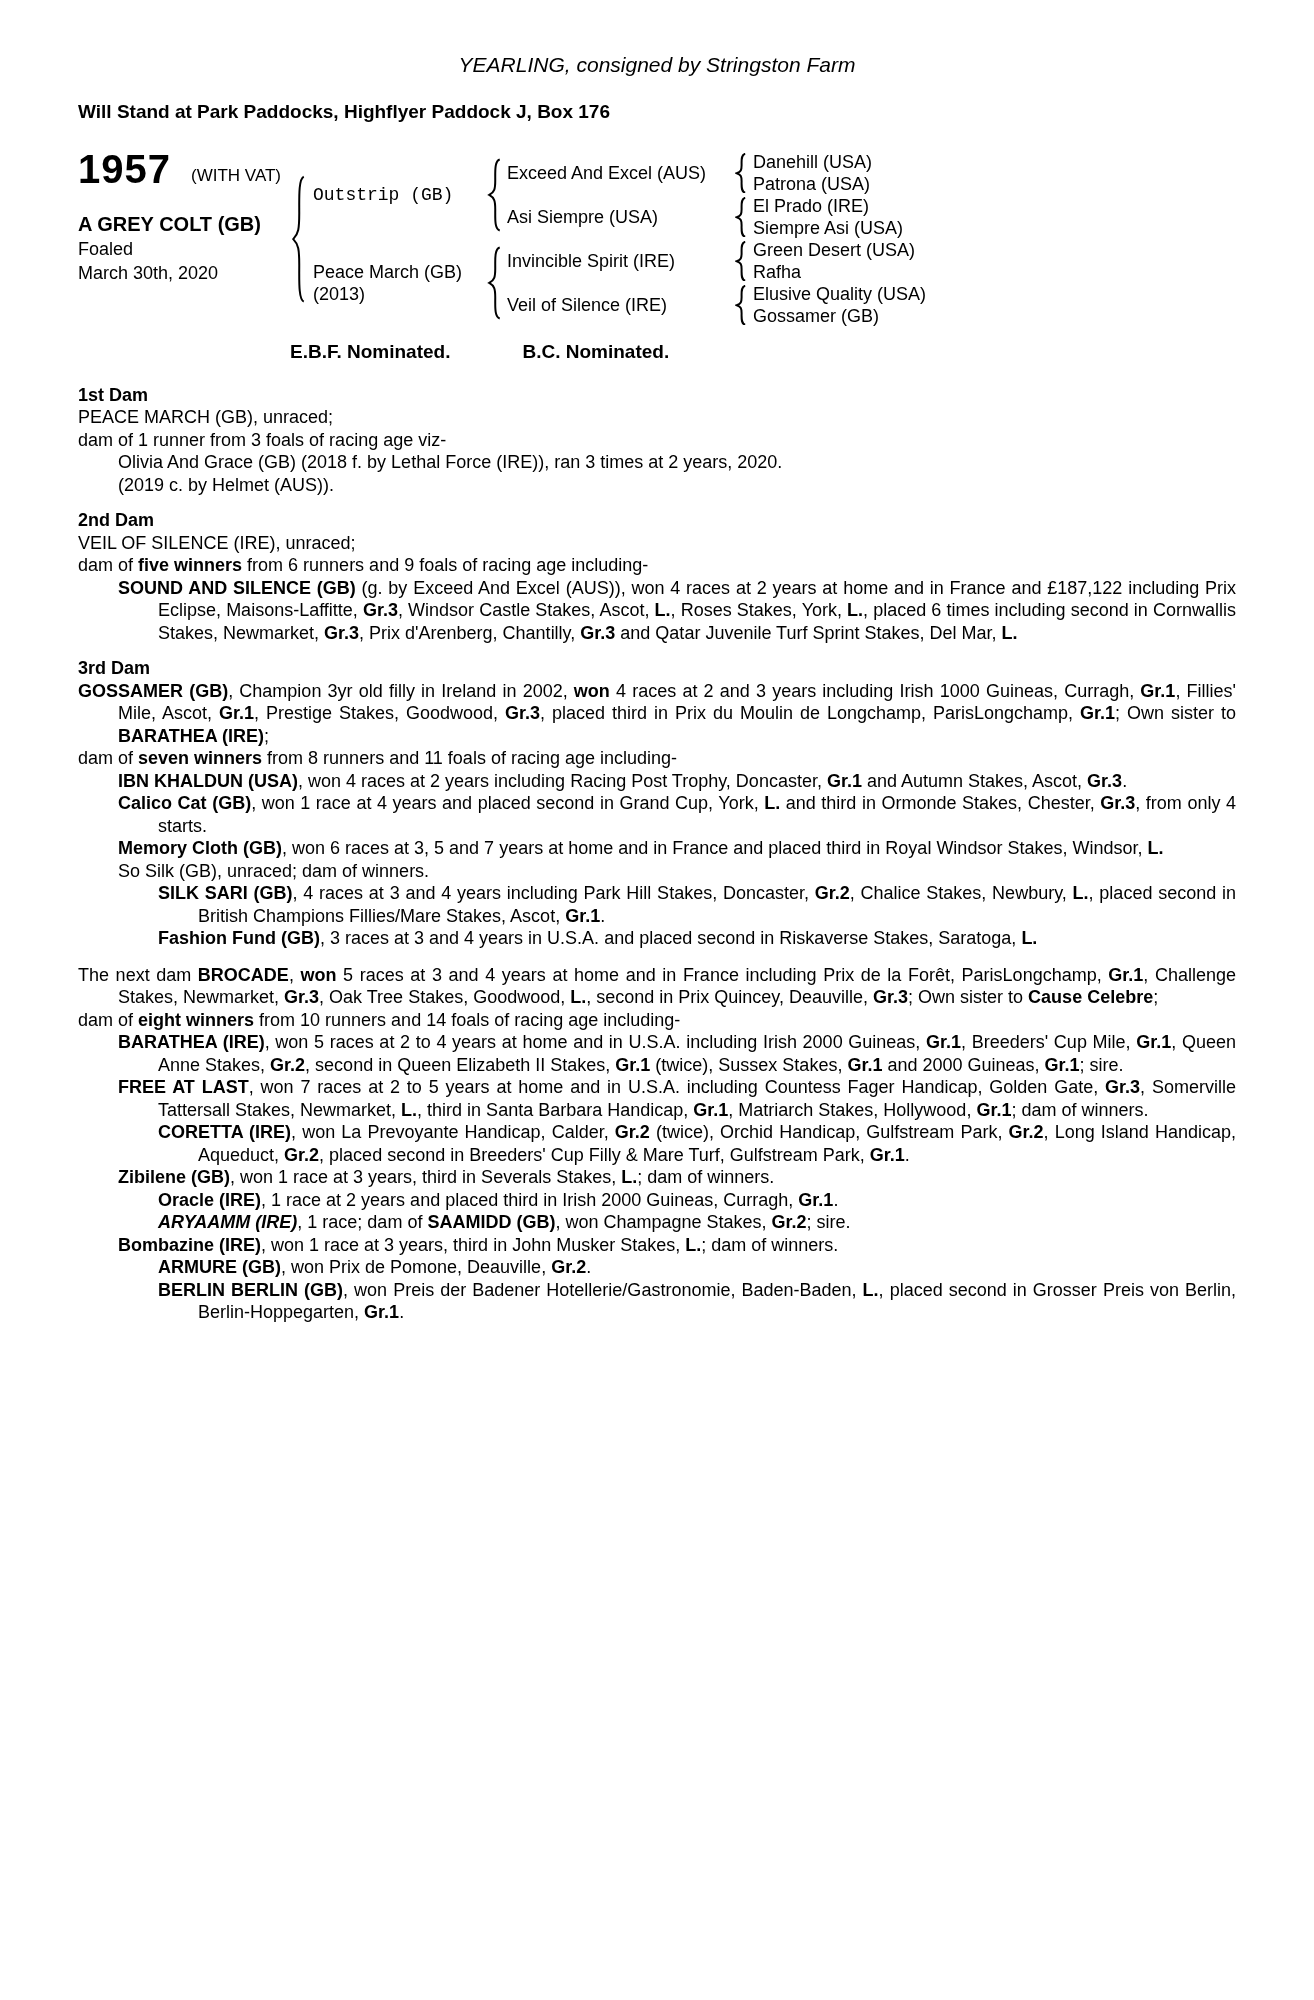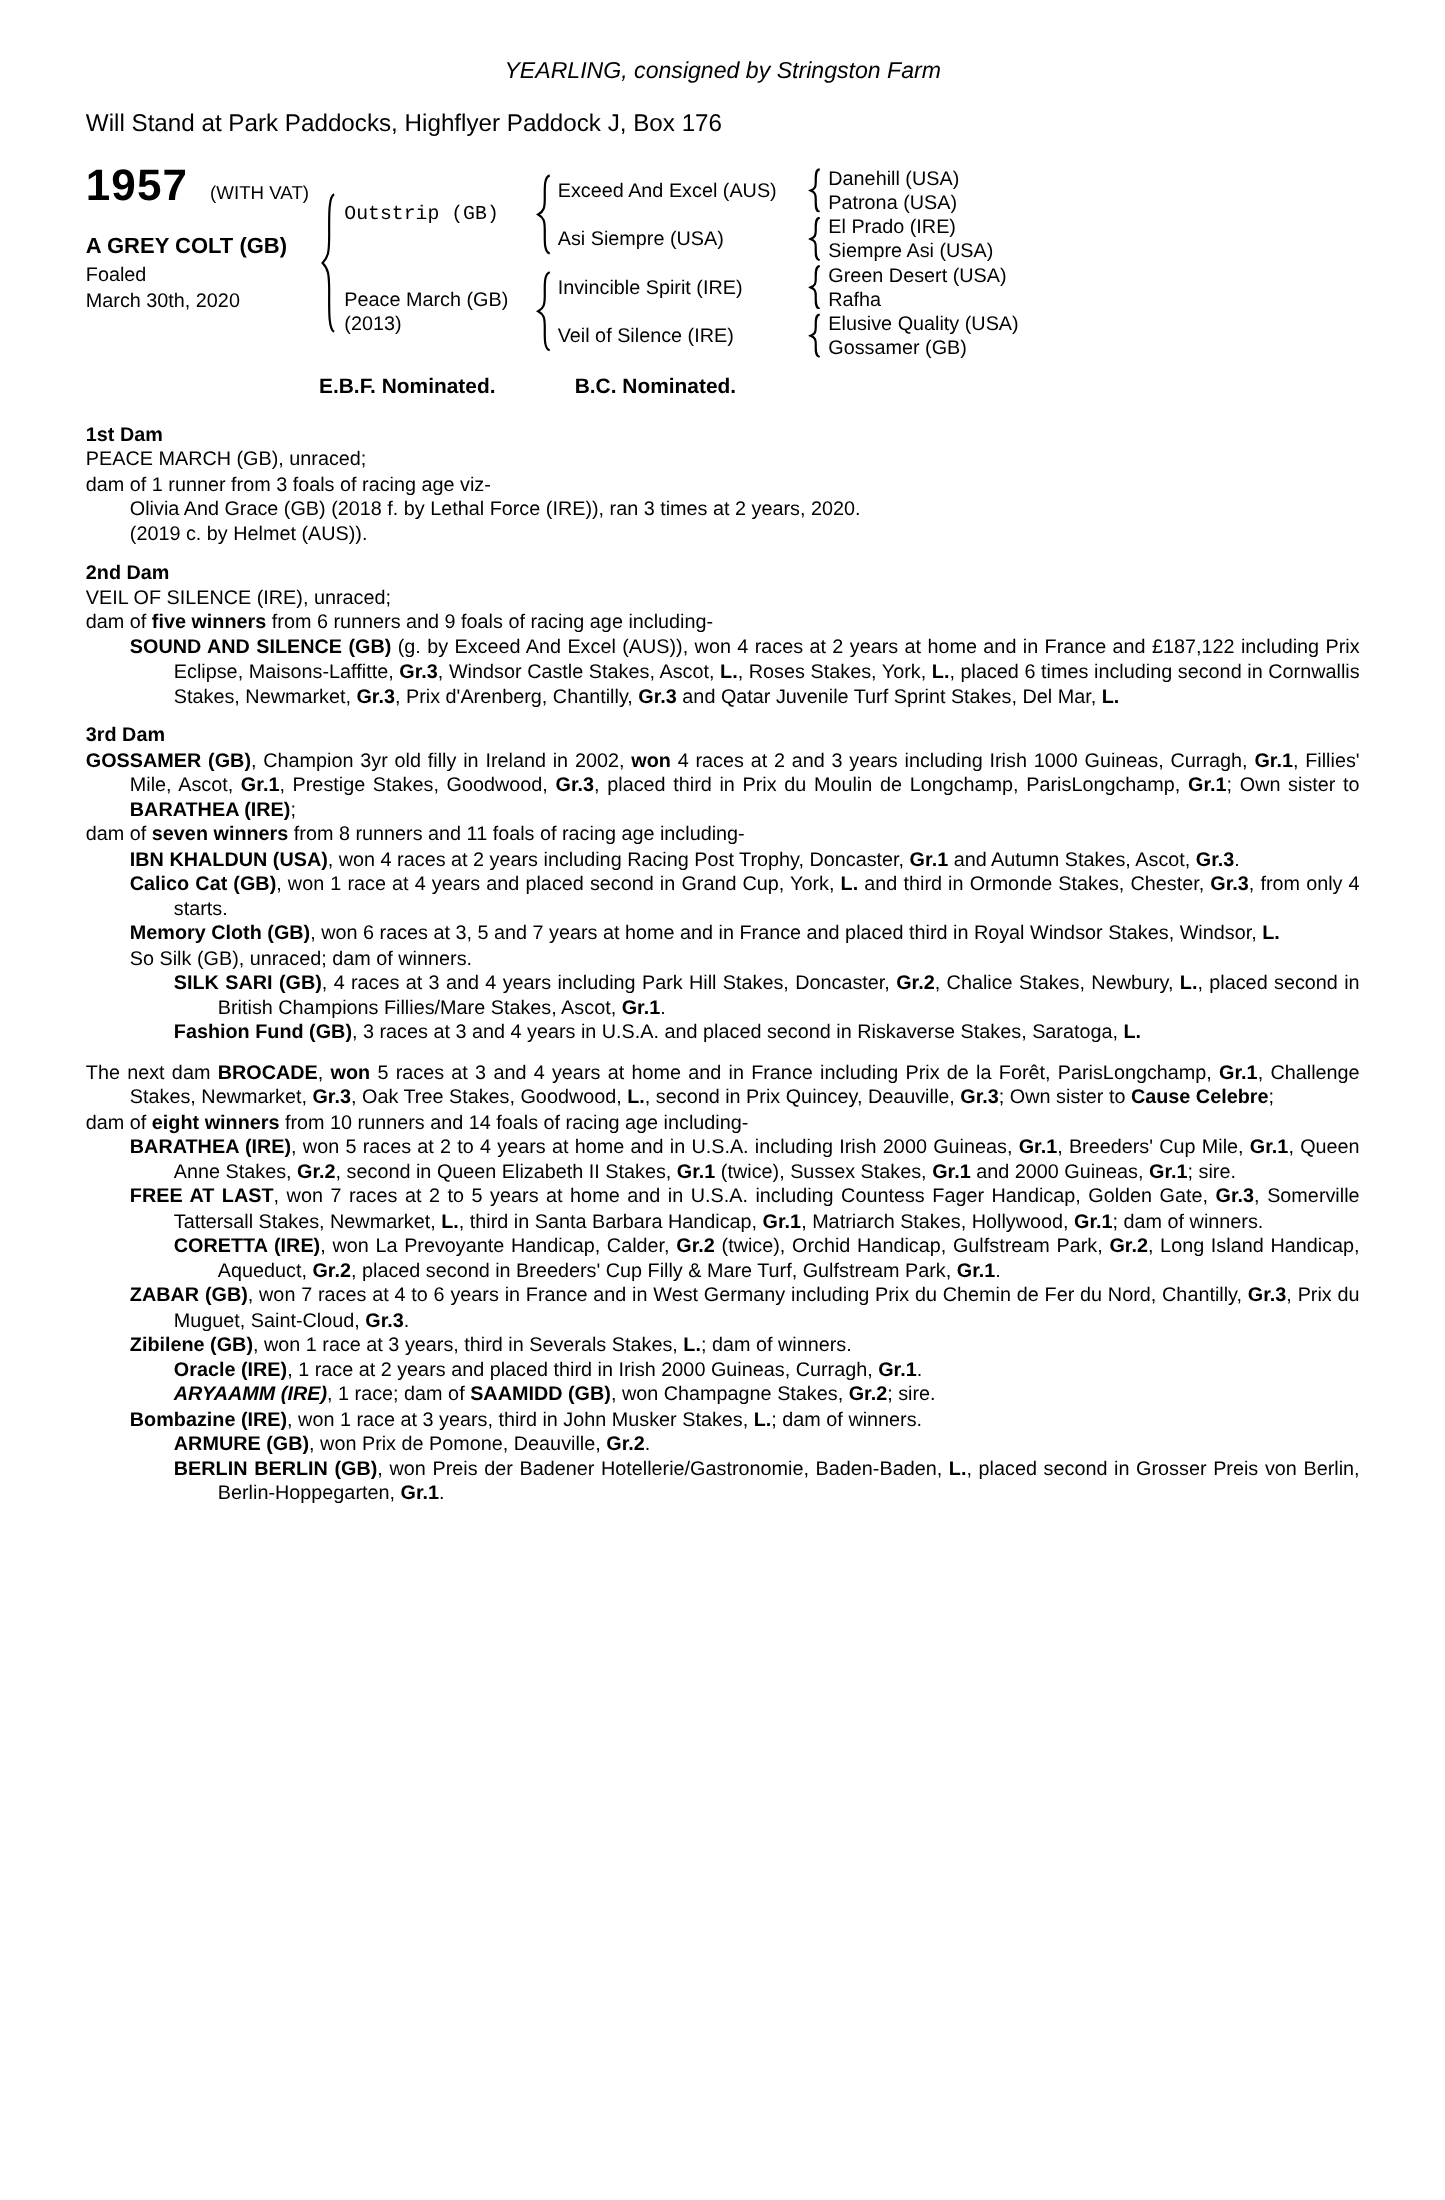--- a/index.html
+++ b/index.html
@@ -7,21 +7,21 @@
     width: 1314px; min-height: 2000px; box-sizing: border-box;
     padding: 54px 78px 40px 78px;
     color: #000;
     font-family: "Liberation Sans", sans-serif;
     font-size: 18px; line-height: 22.5px;
   }
   .title {
     text-align: center; font-style: italic; font-size: 21px;
     margin-bottom: 24px;
   }
-  .stand { font-weight: normal; font-size: 22px; margin-bottom: 28px; }
+  .stand { font-weight: bold; font-size: 19px; margin-bottom: 28px; }
 
   
   .ped-grid {
     display: grid;
     grid-template-columns: 205px 30px 168px 26px 222px 24px 1fr;
     grid-auto-rows: 22px;
     width: 100%;
     margin-bottom: 4px;
   }
   .pcell { display: flex; align-items: center; font-size: 18px; }
@@ -169,21 +169,20 @@
       <div class="block hang1"><span class="b">Calico Cat (GB)</span><span>, won 1 race at 4 years and placed second in Grand Cup, York, </span><span class="b">L.</span><span> and third in Ormonde Stakes, Chester, </span><span class="b">Gr.3</span><span>, from only 4 starts.</span></div>
       <div class="block hang1"><span class="b">Memory Cloth (GB)</span><span>, won 6 races at 3, 5 and 7 years at home and in France and placed third in Royal Windsor Stakes, Windsor, </span><span class="b">L.</span></div>
       <div class="block hang1"><span>So Silk (GB), unraced; dam of winners.</span></div>
       <div class="block hang2"><span class="b">SILK SARI (GB)</span><span>, 4 races at 3 and 4 years including Park Hill Stakes, Doncaster, </span><span class="b">Gr.2</span><span>, Chalice Stakes, Newbury, </span><span class="b">L.</span><span>, placed second in British Champions Fillies/Mare Stakes, Ascot, </span><span class="b">Gr.1</span><span>.</span></div>
       <div class="block hang2"><span class="b">Fashion Fund (GB)</span><span>, 3 races at 3 and 4 years in U.S.A. and placed second in Riskaverse Stakes, Saratoga, </span><span class="b">L.</span></div>
       <div class="block hang0 gap"><span>The next dam </span><span class="b">BROCADE</span><span>, </span><span class="b">won</span><span> 5 races at 3 and 4 years at home and in France including Prix de la Forêt, ParisLongchamp, </span><span class="b">Gr.1</span><span>, Challenge Stakes, Newmarket, </span><span class="b">Gr.3</span><span>, Oak Tree Stakes, Goodwood, </span><span class="b">L.</span><span>, second in Prix Quincey, Deauville, </span><span class="b">Gr.3</span><span>; Own sister to </span><span class="b">Cause Celebre</span><span>;</span></div>
       <div class="block hang0"><span>dam of </span><span class="b">eight winners</span><span> from 10 runners and 14 foals of racing age including-</span></div>
       <div class="block hang1"><span class="b">BARATHEA (IRE)</span><span>, won 5 races at 2 to 4 years at home and in U.S.A. including Irish 2000 Guineas, </span><span class="b">Gr.1</span><span>, Breeders' Cup Mile, </span><span class="b">Gr.1</span><span>, Queen Anne Stakes, </span><span class="b">Gr.2</span><span>, second in Queen Elizabeth II Stakes, </span><span class="b">Gr.1</span><span> (twice), Sussex Stakes, </span><span class="b">Gr.1</span><span> and 2000 Guineas, </span><span class="b">Gr.1</span><span>; sire.</span></div>
       <div class="block hang1"><span class="b">FREE AT LAST</span><span>, won 7 races at 2 to 5 years at home and in U.S.A. including Countess Fager Handicap, Golden Gate, </span><span class="b">Gr.3</span><span>, Somerville Tattersall Stakes, Newmarket, </span><span class="b">L.</span><span>, third in Santa Barbara Handicap, </span><span class="b">Gr.1</span><span>, Matriarch Stakes, Hollywood, </span><span class="b">Gr.1</span><span>; dam of winners.</span></div>
       <div class="block hang2"><span class="b">CORETTA (IRE)</span><span>, won La Prevoyante Handicap, Calder, </span><span class="b">Gr.2</span><span> (twice), Orchid Handicap, Gulfstream Park, </span><span class="b">Gr.2</span><span>, Long Island Handicap, Aqueduct, </span><span class="b">Gr.2</span><span>, placed second in Breeders' Cup Filly &amp; Mare Turf, Gulfstream Park, </span><span class="b">Gr.1</span><span>.</span></div>
-      <div class="block hang1"><span class="b">ZABAR (GB)</span><span>, won 7 races at 4 to 6 years in France and in West Germany including Prix du Chemin de Fer du Nord, Chantilly, </span><span class="b">Gr.3</span><span>, Prix du Muguet, Saint-Cloud, </span><span class="b">Gr.3</span><span>.</span></div>
       <div class="block hang1"><span class="b">Zibilene (GB)</span><span>, won 1 race at 3 years, third in Severals Stakes, </span><span class="b">L.</span><span>; dam of winners.</span></div>
       <div class="block hang2"><span class="b">Oracle (IRE)</span><span>, 1 race at 2 years and placed third in Irish 2000 Guineas, Curragh, </span><span class="b">Gr.1</span><span>.</span></div>
       <div class="block hang2"><span class="bi">ARYAAMM (IRE)</span><span>, 1 race; dam of </span><span class="b">SAAMIDD (GB)</span><span>, won Champagne Stakes, </span><span class="b">Gr.2</span><span>; sire.</span></div>
       <div class="block hang1"><span class="b">Bombazine (IRE)</span><span>, won 1 race at 3 years, third in John Musker Stakes, </span><span class="b">L.</span><span>; dam of winners.</span></div>
       <div class="block hang2"><span class="b">ARMURE (GB)</span><span>, won Prix de Pomone, Deauville, </span><span class="b">Gr.2</span><span>.</span></div>
       <div class="block hang2"><span class="b">BERLIN BERLIN (GB)</span><span>, won Preis der Badener Hotellerie/Gastronomie, Baden-Baden, </span><span class="b">L.</span><span>, placed second in Grosser Preis von Berlin, Berlin-Hoppegarten, </span><span class="b">Gr.1</span><span>.</span></div>
     </div>
 
 </div>
 

